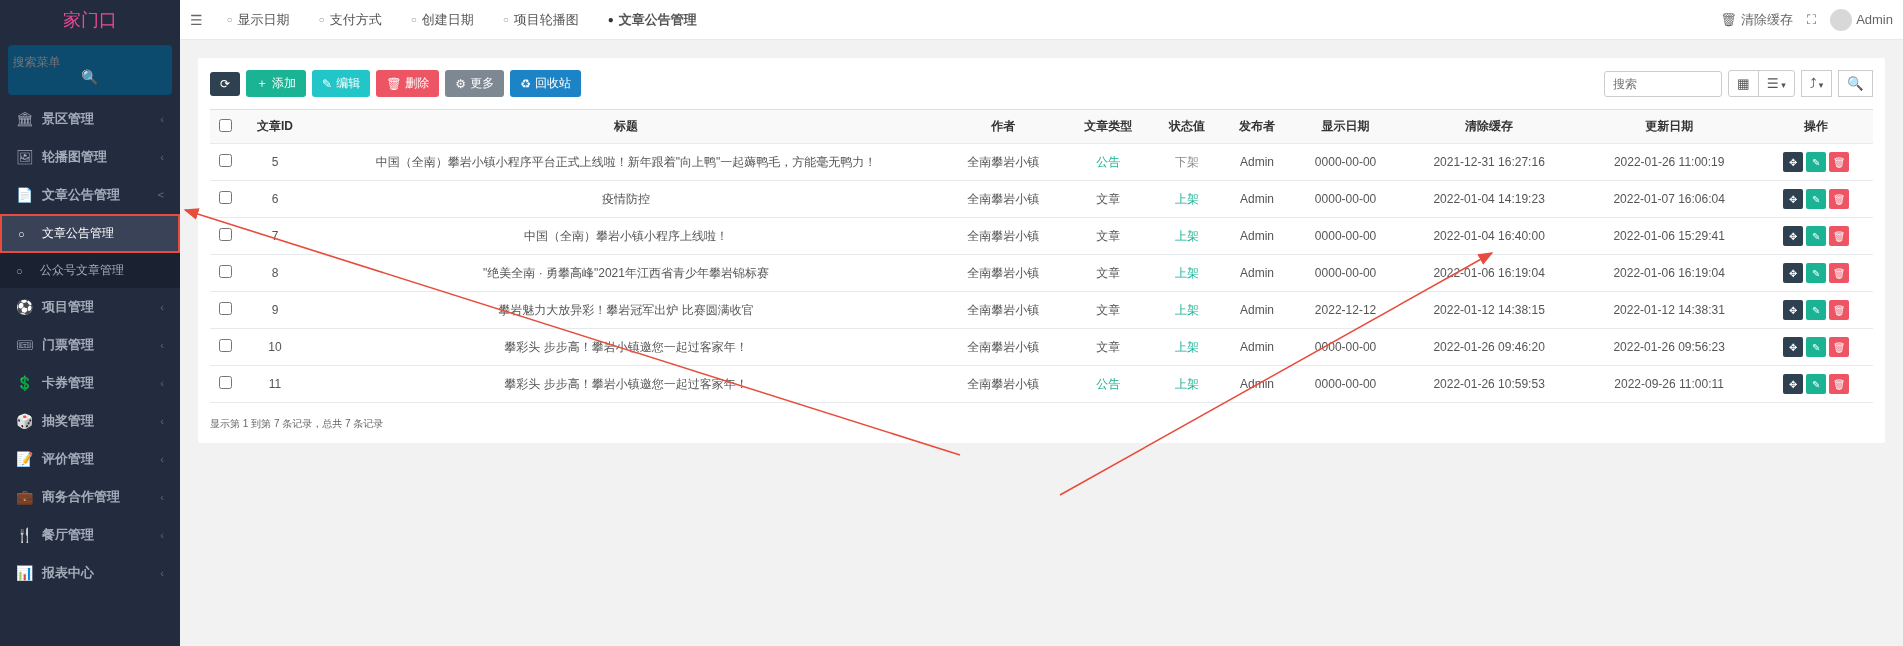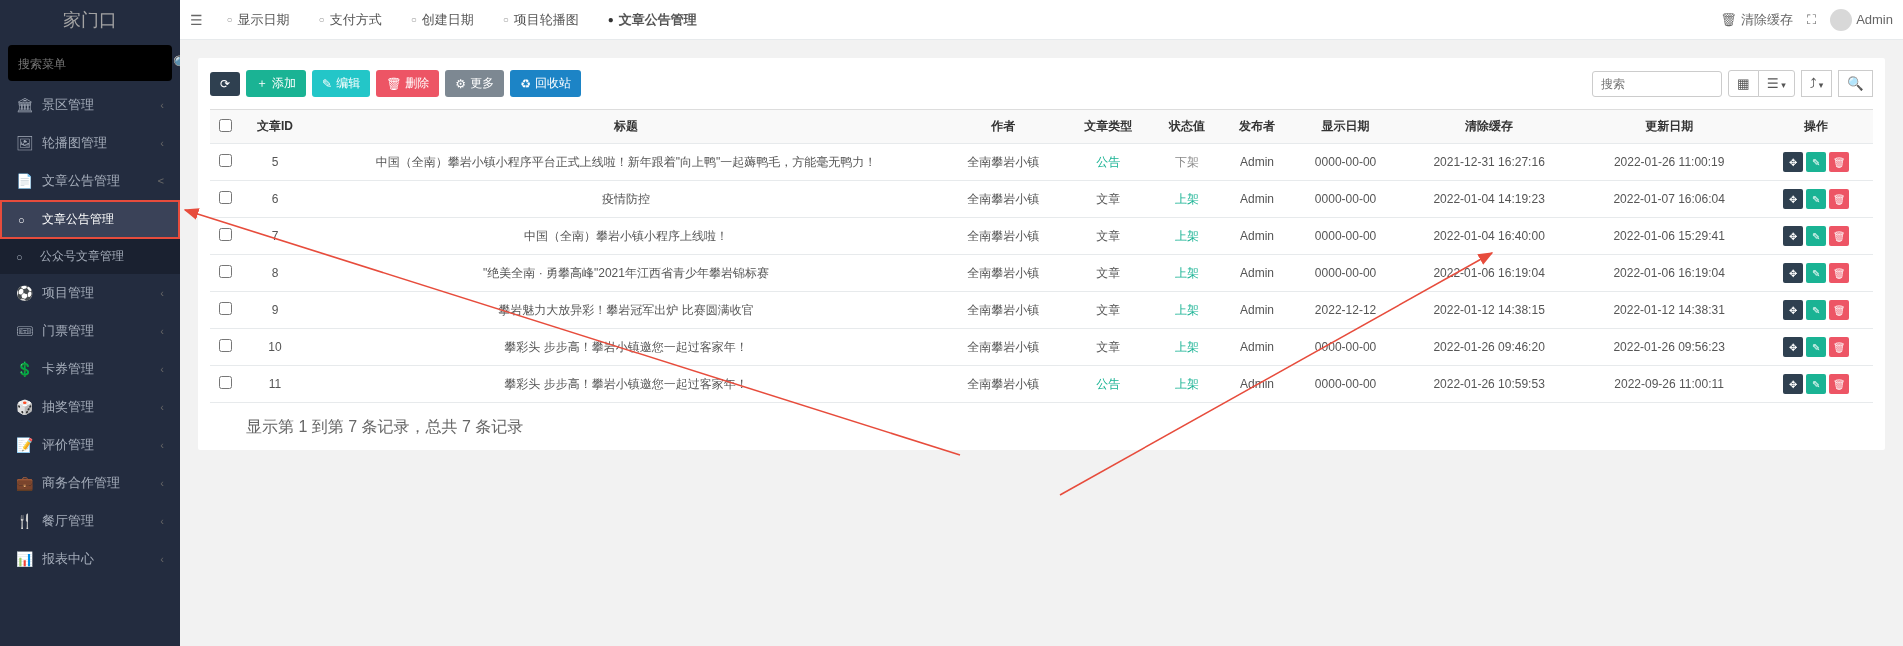--- a/index.html
+++ b/index.html
@@ -4,37 +4,37 @@
   <style>
     * { margin: 0; padding: 0; box-sizing: border-box; }
     body { font-family: "Microsoft YaHei", Arial, sans-serif; font-size: 13px; background: #f2f2f2; color: #333; }
     
     .sidebar {
       position: fixed; left: 0; top: 0; width: 180px; height: 100vh;
       background: #232c3f; color: #a4acb9; overflow-y: auto;
     }
     .sidebar-brand {
       height: 40px; display: flex; align-items: center; justify-content: center;
-      color: #a3a3a3; font-size: 18px; background: #232c3f;
+      color: #ec4899; font-size: 18px; background: #232c3f;
     }
     .sidebar-search {
-      padding: 10px; display: flex; align-items: flex-end; background: #000000;
-      border-radius: 4px; margin: 5px 8px;
+      padding: 10px; display: flex; align-items: center; background: #0c4a6e;
+      border-radius: 4px; margin: 5px 8px; flex-direction: column;
     }
     .sidebar-search input {
       flex: 1; background: transparent; border: none; color: #a4acb9; font-size: 12px; outline: none;
     }
     .sidebar-search-icon { color: #a4acb9; font-size: 14px; }
     .sidebar-menu { list-style: none; }
     .sidebar-item {
       display: flex; align-items: center; padding: 10px 16px; cursor: pointer;
       color: #a4acb9; font-size: 13px;
     }
     .sidebar-item-icon { width: 18px; margin-right: 8px; font-size: 14px; }
-    .sidebar-item-label { flex: 1; }
+    .sidebar-item-label { flex: 1; font-weight: bold; }
     .sidebar-item-chevron { font-size: 11px; color: #666; }
     .sidebar-item.expanded .sidebar-item-chevron { transform: rotate(90deg); }
     .sidebar-submenu { background: #1a2130; }
     .sidebar-subitem {
       display: flex; align-items: center; padding: 9px 16px 9px 16px; cursor: pointer;
       color: #a4acb9; font-size: 12px;
     }
     .sidebar-subitem-icon { width: 18px; margin-right: 6px; font-size: 11px; }
     .sidebar-subitem.active { background: #3a4258; color: #fff; border: 2px solid #e74c3c; }
     
@@ -66,41 +66,41 @@
       border: none; border-radius: 3px; color: #fff; cursor: pointer; font-size: 12px;
     }
     .btn-dark { background: #2f4050; }
     .btn-green { background: #1ab394; }
     .btn-lightgreen { background: #23c6c8; }
     .btn-red { background: #ed5565; }
     .btn-gray { background: #7d8892; }
     .btn-recycle { background: #1c84c6; }
     .btn-white { background: #fff; color: #555; border: 1px solid #ccc; padding: 5px 8px; }
     .toolbar-right { margin-left: auto; display: flex; gap: 6px; align-items: center; }
-    .search-input { border: 1px solid #ccc; padding: 5px 8px; border-radius: 3px; font-size: 12px; width: 130px; }
+    .search-input { border: 1px solid #ccc; padding: 5px 8px; border-radius: 3px; font-size: 12px; width: 118px; }
     
     .btn-group { display: inline-flex; }
     .btn-group .btn-white { border-radius: 0; margin-left: -1px; }
     .btn-group .btn-white:first-child { border-radius: 3px 0 0 3px; margin-left: 0; }
     .btn-group .btn-white:last-child { border-radius: 0 3px 3px 0; }
     
     table { width: 100%; border-collapse: collapse; }
     th, td { padding: 8px 6px; text-align: center; border-bottom: 1px solid #e7eaec; font-size: 12px; }
     th { background: #f9f9f9; font-weight: bold; border-top: 1px solid #ddd; }
     td { color: #555; }
     .text-green { color: #1ab394; }
     .text-gray { color: #888; }
     
     .action-btns { display: inline-flex; gap: 3px; }
     .action-btn { width: 20px; height: 20px; display: inline-flex; align-items: center; justify-content: center; border-radius: 2px; cursor: pointer; }
     .action-move { background: #2f4050; color: #fff; }
     .action-edit { background: #1ab394; color: #fff; }
     .action-del { background: #ed5565; color: #fff; }
     
-    .pagination-info { margin-top: 14px; color: #666; font-size: 16px; margin-left: 36px; }
+    .pagination-info { margin-top: 14px; color: #666; font-size: 10px; }
     svg.annotation-lines { position: absolute; top: 0; left: 0; pointer-events: none; z-index: 99;}
   </style>
 </head>
 <body>
 
 <aside class="sidebar">
   <div class="sidebar-brand">家门口</div>
   <div class="sidebar-search">
     <input type="text" placeholder="搜索菜单" style="">
     <span class="sidebar-search-icon">🔍</span>

